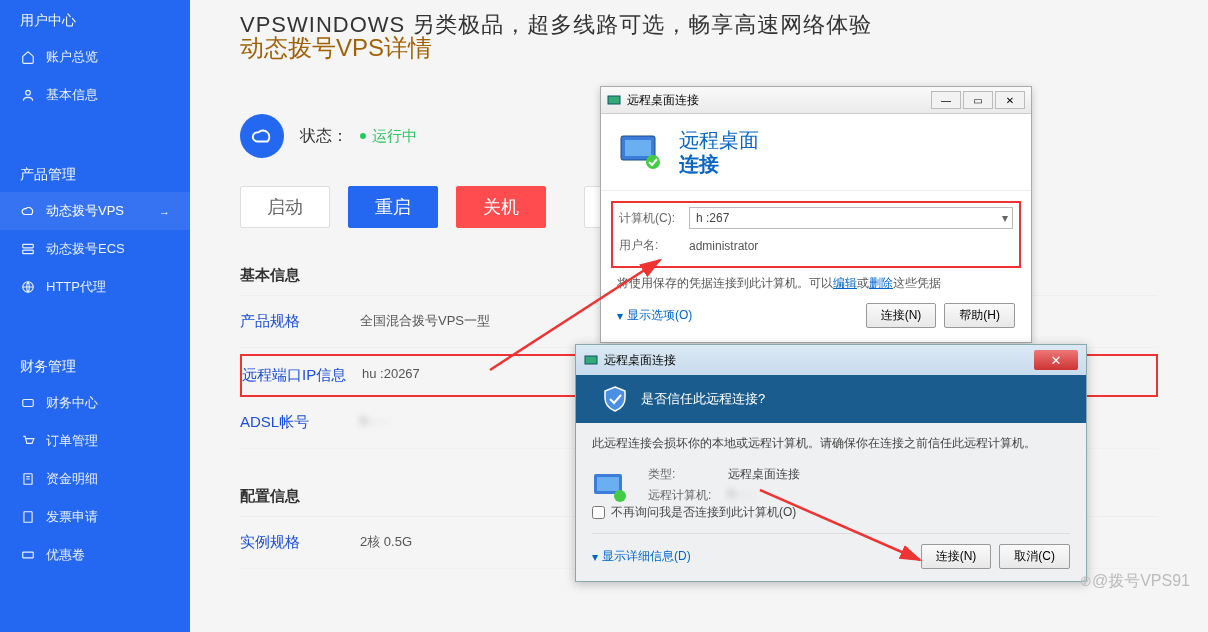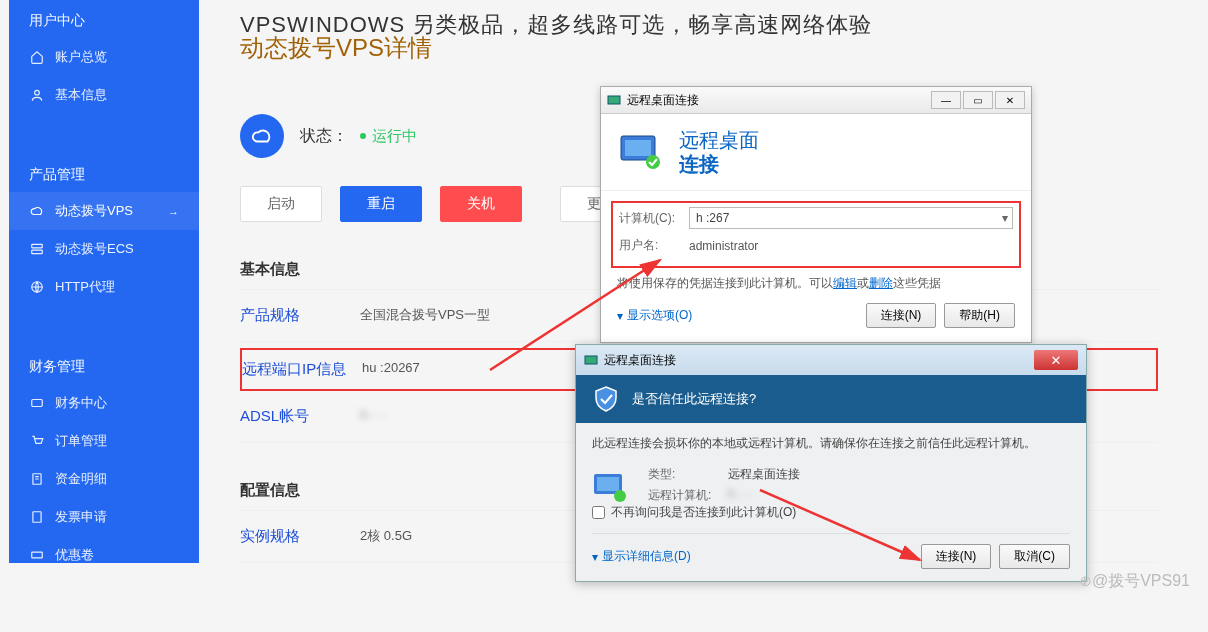--- a/index.html
+++ b/index.html
@@ -1,37 +1,37 @@
 <!DOCTYPE html>
 <html><head>
 <meta charset="utf-8">
 <style>
 * { margin: 0; padding: 0; box-sizing: border-box; font-family: "Microsoft YaHei", Arial, sans-serif; }
 body { background: #f5f5f5; width: 1208px; height: 632px; overflow: hidden; position: relative; }
 
-.sidebar { position: absolute; left: 9px; top: 0; width: 190px; height: 563px; background: #2468f2; color: #fff; }
+.sidebar { position: absolute; left: 0; top: 0; width: 190px; height: 632px; background: #2468f2; color: #fff; }
 .sidebar-section-title { padding: 12px 20px 8px; font-size: 14px; opacity: 0.95; }
 .sidebar-item { display: flex; align-items: center; padding: 10px 20px; font-size: 13px; cursor: pointer; opacity: 0.9; }
 .sidebar-item.active { background: rgba(255,255,255,0.08); opacity: 1; }
 .sidebar-item .ico { width: 16px; height: 16px; margin-right: 10px; display: inline-flex; align-items: center; justify-content: center; }
 .sidebar-item .arrow { margin-left: auto; font-size: 11px; }
 .sidebar-gap { height: 40px; }
 
 .main { position: absolute; left: 190px; top: 0; right: 0; height: 632px; padding: 0 50px; }
 .top-banner { font-size: 22px; color: #333; margin-top: 10px; letter-spacing: 1px; }
 .page-title { font-size: 24px; color: #a16207; margin-top: -8px; }
 
 .status-row { display: flex; align-items: center; margin-top: 50px; }
 .cloud-badge { width: 44px; height: 44px; border-radius: 50%; background: #2468f2; color: #fff; display: flex; align-items: center; justify-content: center; margin-right: 16px; }
 .status-label { font-size: 16px; color: #333; margin-right: 12px; }
 .status-dot { width: 6px; height: 6px; border-radius: 50%; background: #2bc762; display: inline-block; margin-right: 6px; }
 .status-value { color: #2bc762; font-size: 15px; }
 
 .btn-row { display: flex; gap: 18px; margin-top: 28px; align-items: center; }
-.btn { padding: 8px 26px; font-size: 14px; border: 1px solid #ddd; background: #fff; color: #666; cursor: pointer; border-radius: 2px; }
+.btn { padding: 8px 26px; font-size: 18px; border: 1px solid #ddd; background: #fff; color: #666; cursor: pointer; border-radius: 2px; }
 .btn.primary { background: #2468f2; border-color: #2468f2; color: #fff; }
 .btn.danger { background: #ff4d4f; border-color: #ff4d4f; color: #fff; }
 
 .section-title { font-size: 15px; font-weight: 600; color: #333; margin-top: 38px; border-bottom: 1px solid #eee; padding-bottom: 10px; }
 .info-row { display: flex; padding: 16px 0; border-bottom: 1px solid #f0f0f0; }
 .info-label { width: 120px; color: #1d4ed8; font-size: 15px; }
 .info-value { color: #555; font-size: 13px; }
 .redbox { border: 2px solid #e33; padding: 10px 0; margin-top: 6px; }
 
 .time-fragment { position: absolute; left: 820px; top: 300px; color: #666; font-size: 13px; }
@@ -56,21 +56,21 @@
 .dlg1 .footer { display: flex; align-items: center; padding-top: 10px; }
 .dlg1 .show-opts { color: #0066cc; cursor: pointer; display: flex; align-items: center; gap: 4px; }
 .dlg1 .dlg-btn { margin-left: 8px; padding: 3px 14px; border: 1px solid #999; background: linear-gradient(#fafafa,#e8e8e8); font-size: 12px; cursor: pointer; border-radius: 2px; }
 .dlg1 .spacer { flex: 1; }
 
 
 .dlg2 { position: absolute; left: 575px; top: 344px; width: 512px; background: #eef0f2; border: 1px solid #8aa; box-shadow: 0 2px 10px rgba(0,0,0,0.25); }
 .dlg2 .titlebar { display: flex; align-items: center; background: linear-gradient(#dbe9f4,#c8dbed); padding: 5px 8px; font-size: 12px; }
 .dlg2 .titlebar .wicon { width: 14px; height: 14px; margin-right: 6px; }
 .dlg2 .closebtn { margin-left: auto; width: 44px; height: 20px; background: linear-gradient(#e77,#c33); color: #fff; display: flex; align-items: center; justify-content: center; font-size: 13px; border-radius: 2px; cursor: pointer; }
-.dlg2 .question { display: flex; align-items: center; background: #1a5c8e; color: #fff; padding: 10px 16px; font-size: 13px; }
+.dlg2 .question { display: flex; align-items: center; background: #1a5c8e; color: #fff; padding: 10px 25px; font-size: 13px; }
 .dlg2 .shield { width: 28px; height: 28px; margin-right: 12px; }
 .dlg2 .body { padding: 12px 16px; font-size: 12px; color: #444; }
 .dlg2 .desc { margin-bottom: 14px; }
 .dlg2 .details { display: flex; align-items: flex-end; gap: 18px; }
 .dlg2 .det-icon { width: 38px; height: 32px; }
 .dlg2 .det-grid { display: grid; grid-template-columns: 80px auto; row-gap: 4px; font-size: 12px; }
 .dlg2 .det-label { color: #666; }
 .dlg2 .checkbox-row { display: flex; align-items: center; gap: 6px; margin-bottom: 12px; }
 .dlg2 .checkbox-row input { width: 13px; height: 13px; }
 .dlg2 .footer { display: flex; align-items: center; padding-top: 6px; border-top: 1px solid #ddd; margin-top: 6px; padding-top: 10px; }

